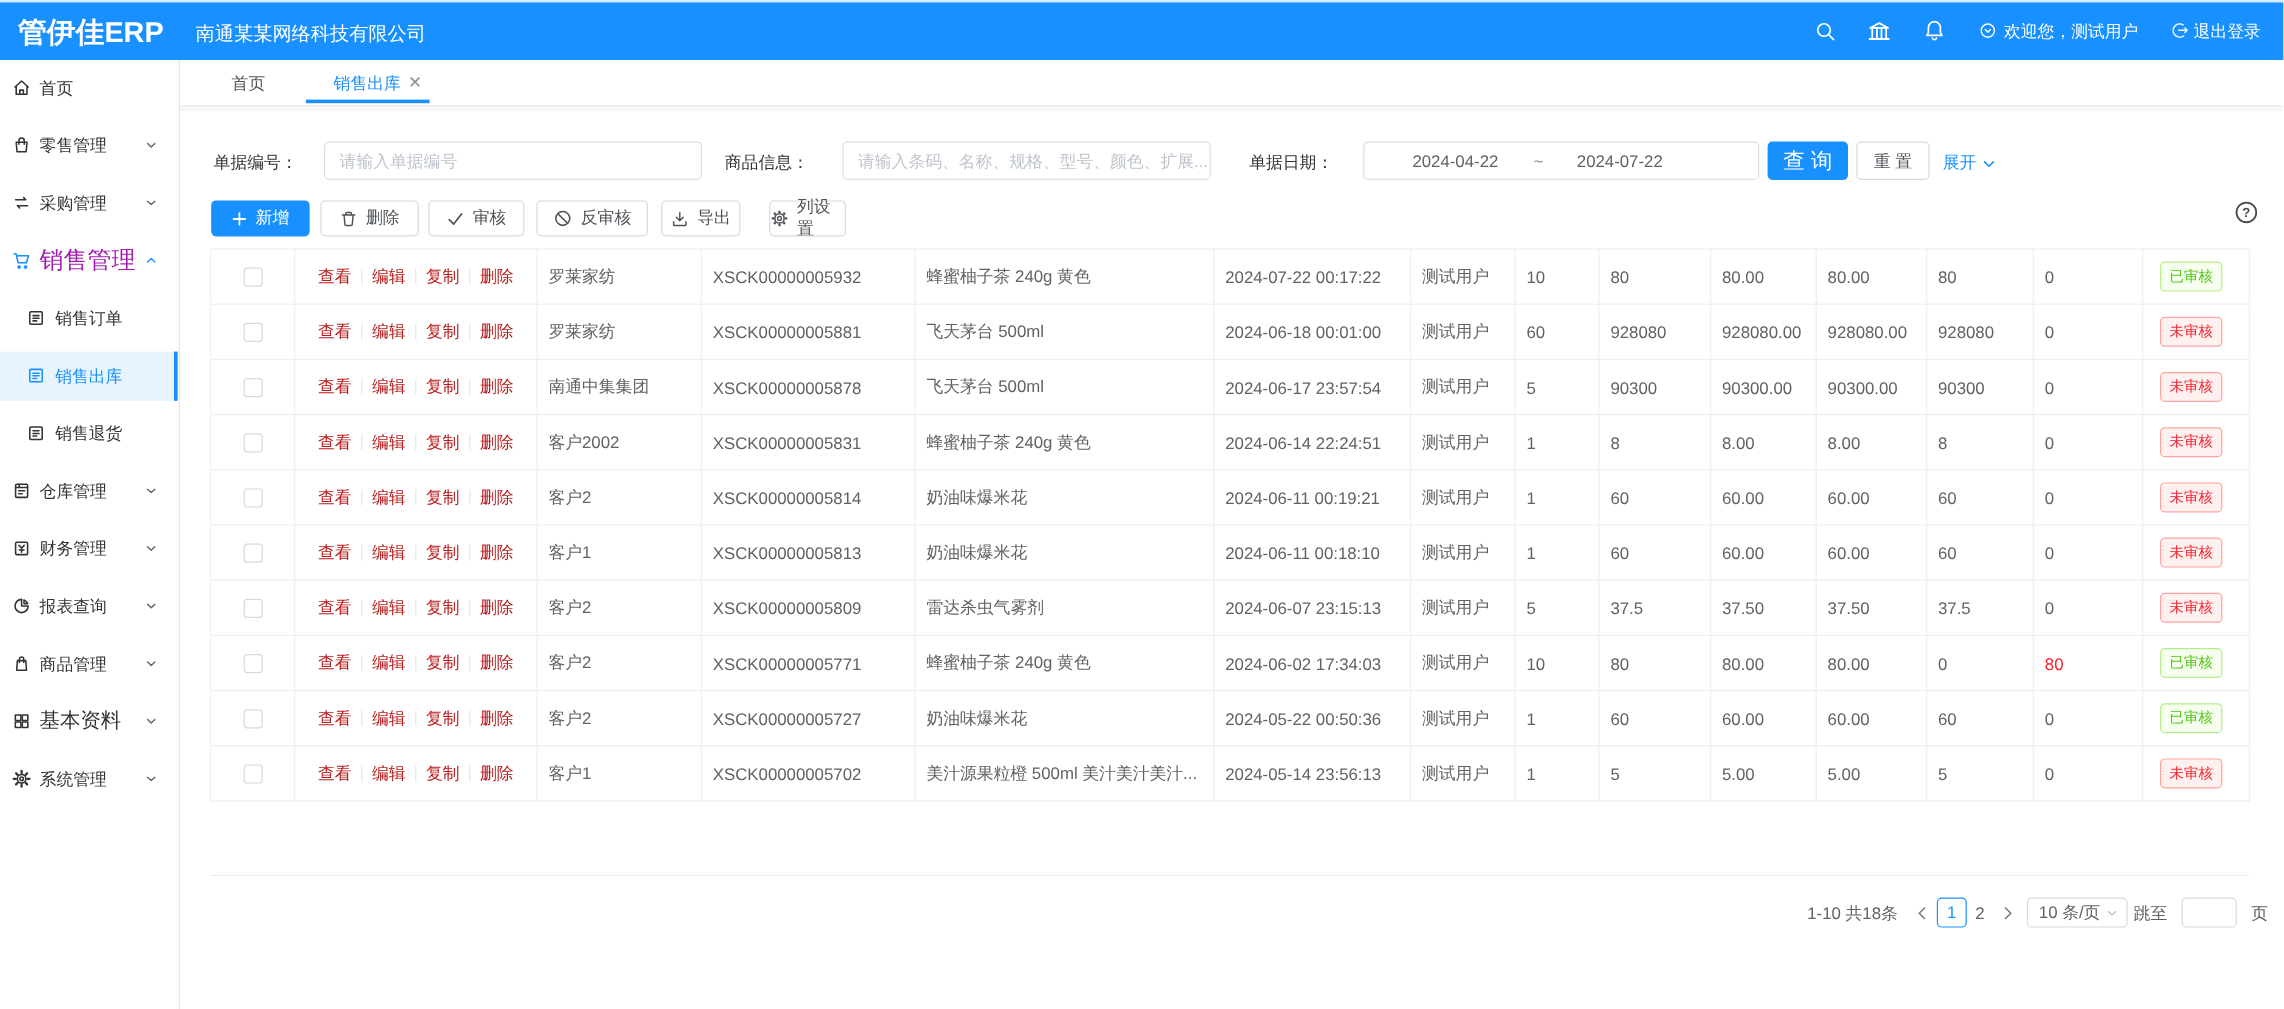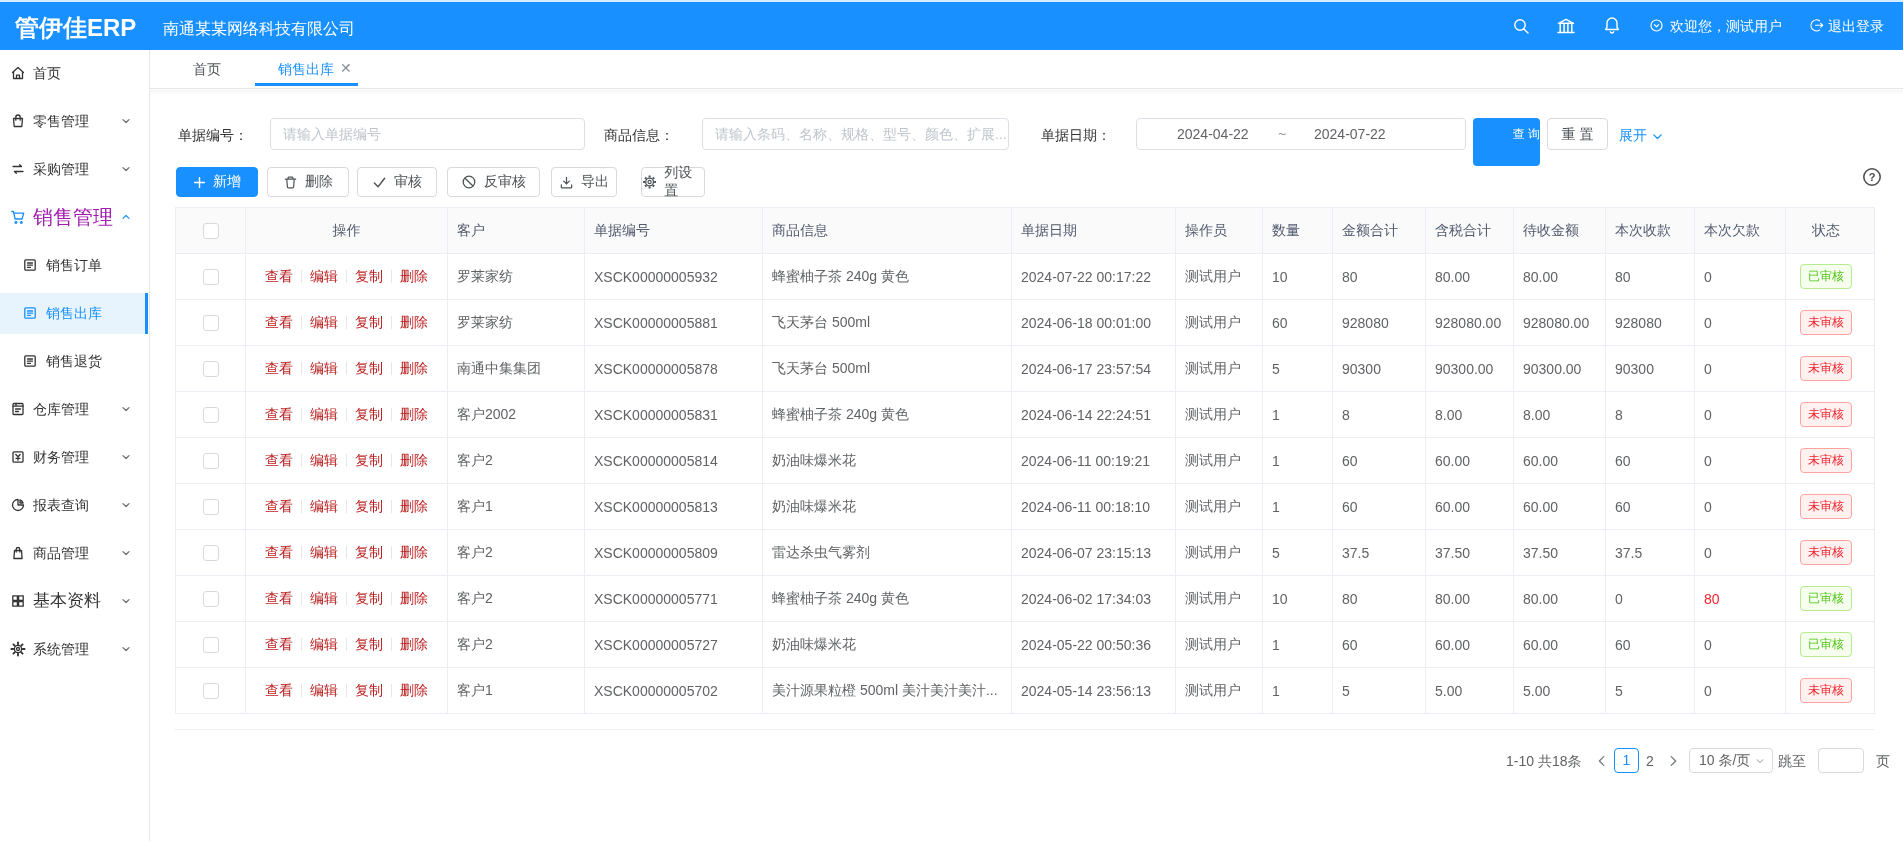--- a/index.html
+++ b/index.html
@@ -150,21 +150,21 @@
 <span class="lbl" style="left:178px">单据编号：</span>
 <div class="inp" style="left:270px;top:118px;width:315px">请输入单据编号</div>
 <span class="lbl" style="left:604px">商品信息：</span>
 <div class="inp" style="left:702px;top:118px;width:307px">请输入条码、名称、规格、型号、颜色、扩展...</div>
 <span class="lbl" style="left:1041px">单据日期：</span>
 <div class="inp" style="left:1136px;top:118px;width:330px;color:#606266">
   <span style="position:absolute;left:40px">2024-04-22</span>
   <span style="position:absolute;left:141px;color:#8a9099">~</span>
   <span style="position:absolute;left:177px">2024-07-22</span>
 </div>
-<div class="abs" style="left:1473px;top:118px;width:67px;height:48px;background:#1890ff;border-radius:4px;color:#fff;font-size:12px;text-align:right;line-height:32px">查 询</div>
+<div class="abs" style="left:1473px;top:118px;width:67px;height:32px;background:#1890ff;border-radius:4px;color:#fff;font-size:18px;text-align:center;line-height:32px">查 询</div>
 <div class="abs" style="left:1547px;top:118px;width:61px;height:32px;border:1px solid #d9d9d9;border-radius:4px;color:#4e5358;font-size:14px;text-align:center;line-height:30px;background:#fff">重 置</div>
 <span class="abs" style="left:1619px;top:127px;font-size:14px;color:#1890ff">展开</span>
 <span class="abs" style="left:1651px;top:130px;line-height:0"><svg width="13" height="13" viewBox="0 0 16 16" fill="none" stroke="#1890ff" stroke-width="1.6" stroke-linecap="round" stroke-linejoin="round">
       <path d="M3.5 6 8 10.5 12.5 6"></path>
     </svg></span>
 
 <div class="btn" style="left:176px;width:82px;background:#1890ff;border-color:#1890ff;color:#fff"><svg width="13" height="13" viewBox="0 0 16 16" fill="none" stroke="#fff" stroke-width="1.8" stroke-linecap="round">
       <path d="M8 2v12 M2 8h12"></path>
     </svg>新增</div>
 <div class="btn" style="left:267px;width:82px"><svg width="15" height="15" viewBox="0 0 16 16" fill="none" stroke="#4e5358" stroke-width="1.3" stroke-linecap="round">
@@ -204,36 +204,20 @@
       <col style="width:87px">
       <col style="width:70px">
       <col style="width:93px">
       <col style="width:88px">
       <col style="width:92px">
       <col style="width:89px">
       <col style="width:91px">
       <col style="width:89px">
     </colgroup>
 <tbody>
-      <tr>
-        <th class="c-ck"><span class="ckb"></span></th>
-        <th class="c-op">操作</th>
-        <th>客户</th>
-        <th>单据编号</th>
-        <th>商品信息</th>
-        <th>单据日期</th>
-        <th>操作员</th>
-        <th>数量</th>
-        <th>金额合计</th>
-        <th>含税合计</th>
-        <th>待收金额</th>
-        <th>本次收款</th>
-        <th>本次欠款</th>
-        <th class="c-st">状态</th>
-      </tr>
 <tr>
 <td class="c-ck"><span class="ckb"></span></td>
 <td class="c-op"><span class="lnk">查看</span><span class="sep"></span><span class="lnk">编辑</span><span class="sep"></span><span class="lnk">复制</span><span class="sep"></span><span class="lnk">删除</span></td>
 <td>罗莱家纺</td>
         <td>XSCK00000005932</td>
         <td>蜂蜜柚子茶 240g 黄色</td>
         <td>2024-07-22 00:17:22</td>
         <td>测试用户</td>
         <td>10</td>
         <td>80</td>

